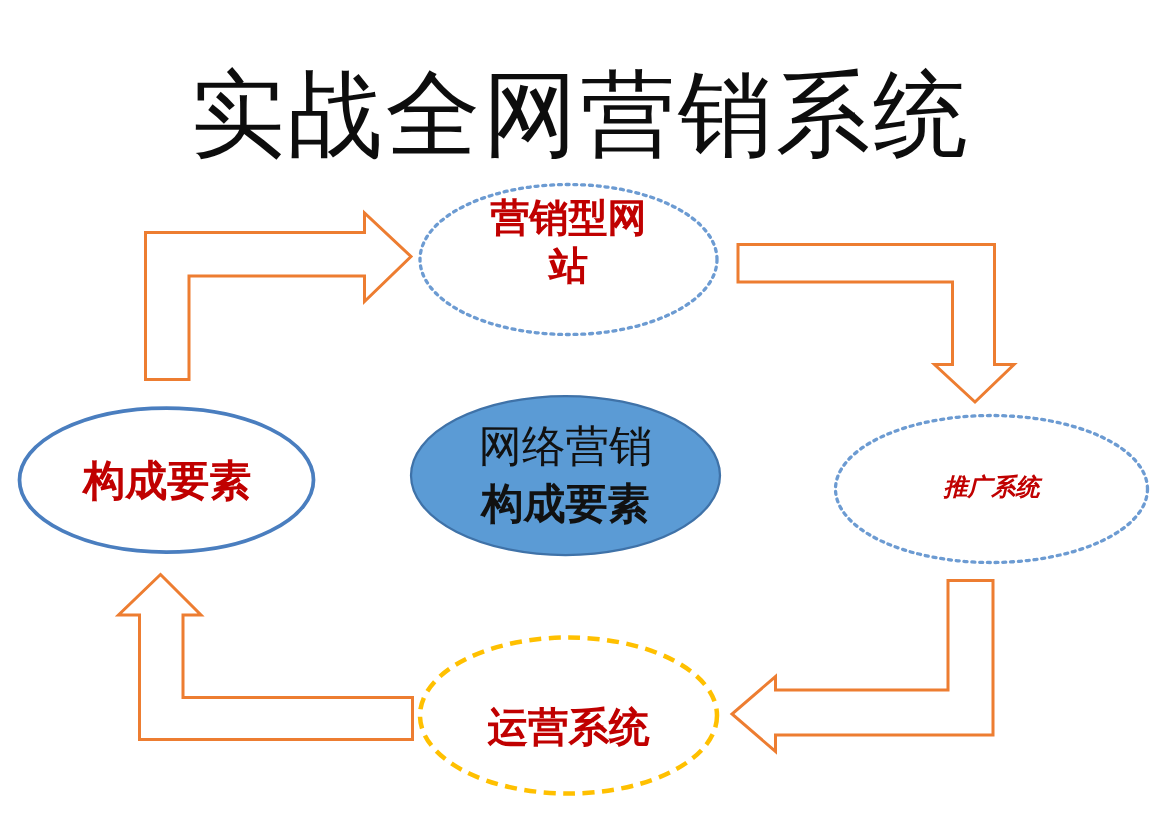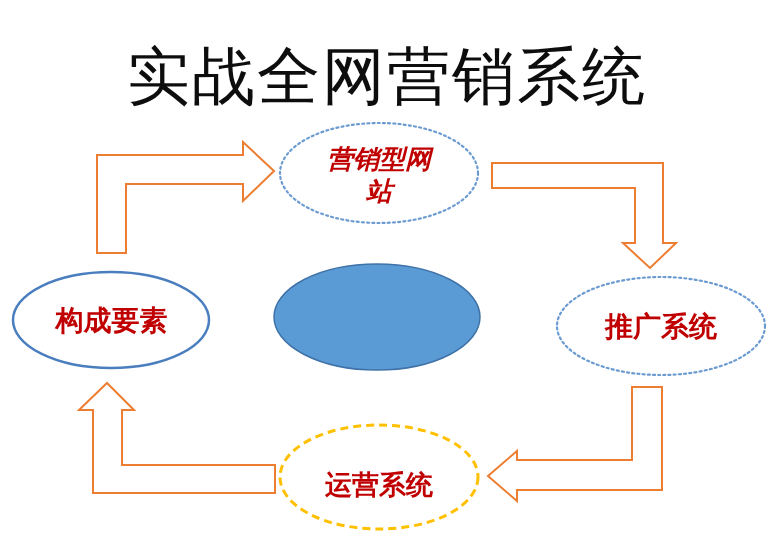--- a/index.html
+++ b/index.html
@@ -26,24 +26,24 @@
   .diagram-svg{position:absolute;top:0;left:0;}
   .node-label{
     position:absolute;
     display:flex;align-items:center;justify-content:center;
     text-align:center;
     color:#C00000;
     font-weight:700;
     line-height:1.25;
   }
   .node-label .wrap{display:block;}
-  .label-top   {left:280px;top:125px;width:198px;height:100px;font-size:26px;font-style:italic;}
+  .label-top   {left:280px;top:111px;width:198px;height:100px;font-size:26px;}
   .label-top .wrap{width:112px;}
   .label-left  {left:13px;top:273px;width:197px;height:95px;font-size:28px;}
-  .label-right {left:557px;top:277px;width:208px;height:98px;font-size:28px;}
+  .label-right {left:557px;top:277px;width:208px;height:98px;font-size:16px;font-style:italic;}
   .label-bottom{left:280px;top:433px;width:198px;height:105px;font-size:27px;}
   .center-label{
     position:absolute;
     left:274px;top:264px;width:206px;height:106px;
     display:flex;flex-direction:column;align-items:center;justify-content:center;
     color:#111;
     line-height:1.3;
   }
   .center-label .line1{
     font-family:"Liberation Serif","DejaVu Serif",serif;
@@ -91,14 +91,18 @@
   </div>
 
   <div class="node-label label-bottom">
     <span class="wrap">运营系统</span>
   </div>
 
   <div class="node-label label-left">
     <span class="wrap">构成要素</span>
   </div>
 
+  <div class="center-label">
+    <span class="line1">网络营销</span>
+    <span class="line2">构成要素</span>
+  </div>
 
 </div>
 
 </body></html>

